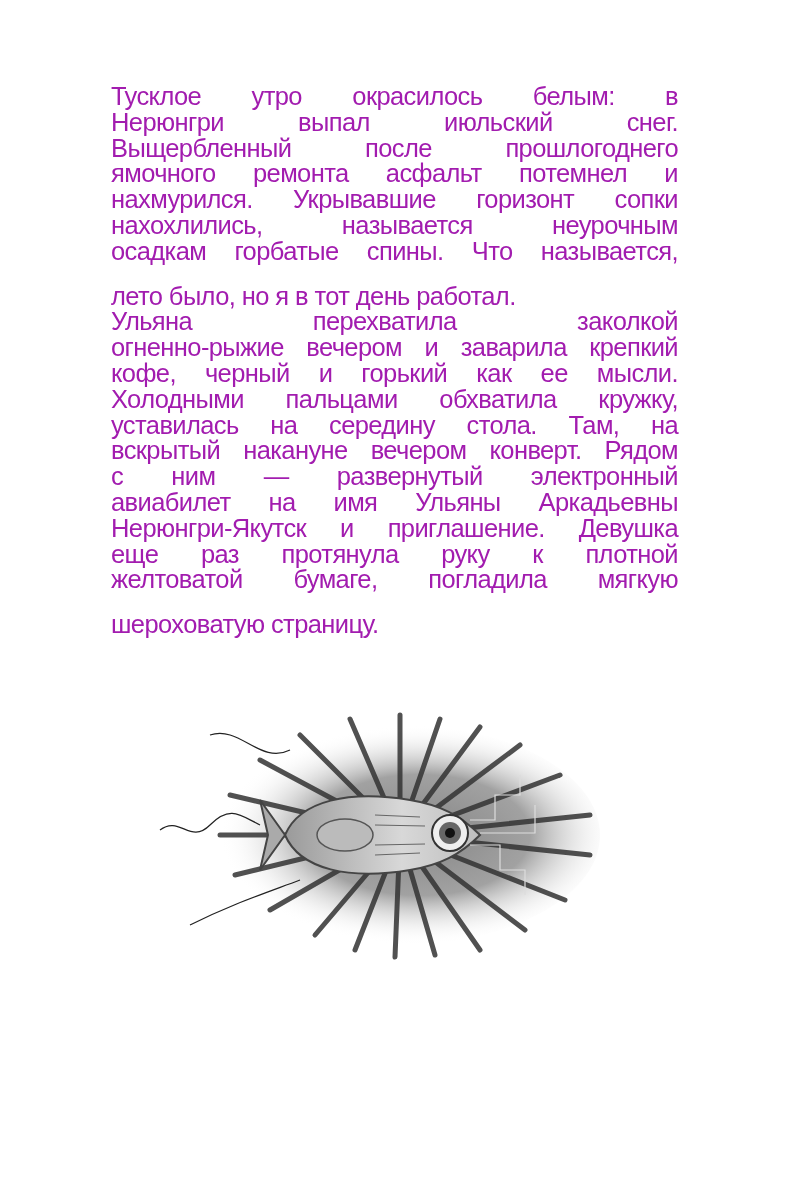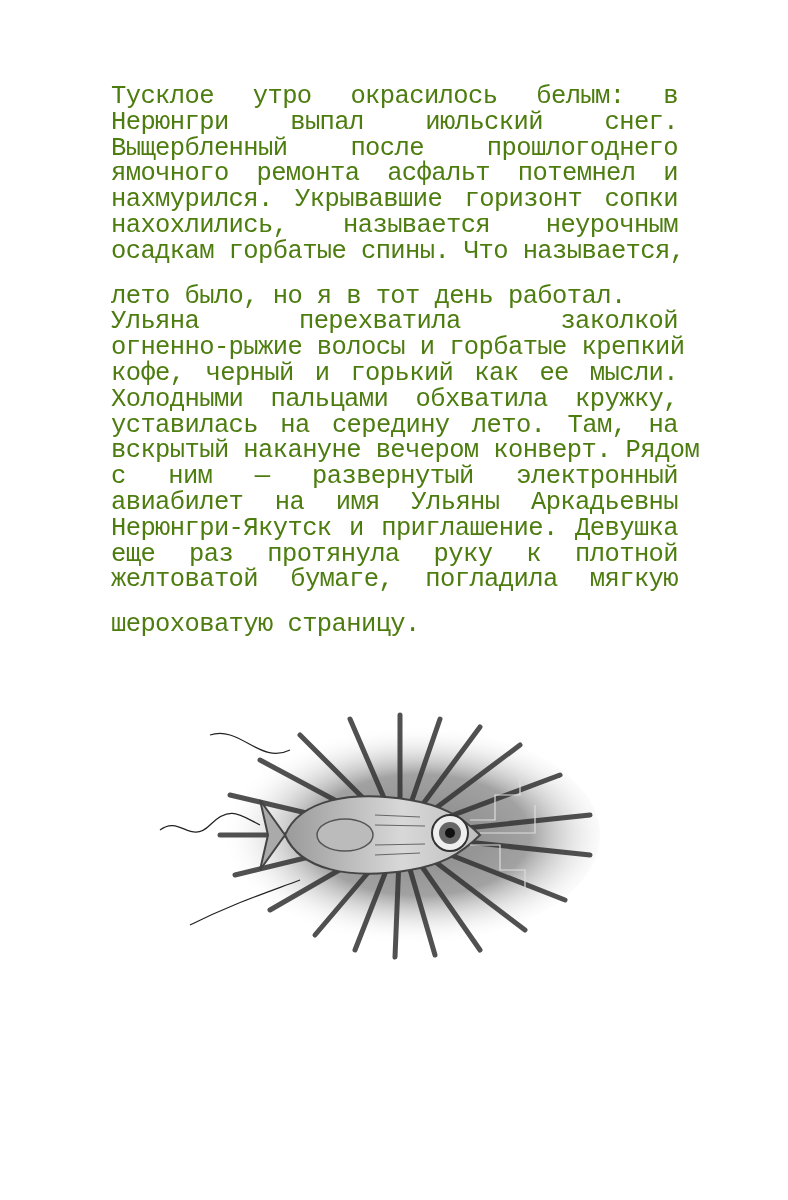--- a/index.html
+++ b/index.html
@@ -2,24 +2,24 @@
 <html><head>
   <meta charset="utf-8">
   <style>
     html, body { margin: 0; padding: 0; background: #ffffff; }
     body { width: 788px; height: 1200px; position: relative; overflow: hidden; }
     .page-text {
       position: absolute;
       left: 111px;
       top: 84px;
       width: 567px;
-      font-family: Liberation Mono, monospace;
+      font-family: Liberation Sans, sans-serif;
       font-size: 25.5px;
       line-height: 25.8px;
-      color: #4d7c0f;
+      color: #a21caf;
       letter-spacing: -0.6px;
     }
     .line { display: block; text-align: justify; text-align-last: justify; white-space: nowrap; }
     .line.last { text-align-last: left; margin-top: 19px; }
     .illustration {
       position: absolute;
       left: 150px;
       top: 705px;
       width: 460px;
       height: 265px;
@@ -34,24 +34,24 @@
     <span class="line">Нерюнгри выпал июльский снег.</span>
     <span class="line">Выщербленный после прошлогоднего</span>
     <span class="line">ямочного ремонта асфальт потемнел и</span>
     <span class="line">нахмурился. Укрывавшие горизонт сопки</span>
     <span class="line">нахохлились, называется неурочным</span>
     <span class="line">осадкам горбатые спины. Что называется,</span>
     <span class="line last">лето было, но я в тот день работал.</span>
   </div>
   <div>
     <span class="line">Ульяна перехватила заколкой</span>
-    <span class="line">огненно-рыжие волосы и горбатые крепкий</span>
+    <span class="line">огненно-рыжие вечером и заварила крепкий</span>
     <span class="line">кофе, черный и горький как ее мысли.</span>
     <span class="line">Холодными пальцами обхватила кружку,</span>
-    <span class="line">уставилась на середину лето. Там, на</span>
+    <span class="line">уставилась на середину стола. Там, на</span>
     <span class="line">вскрытый накануне вечером конверт. Рядом</span>
     <span class="line">с ним — развернутый электронный</span>
     <span class="line">авиабилет на имя Ульяны Аркадьевны</span>
     <span class="line">Нерюнгри-Якутск и приглашение. Девушка</span>
     <span class="line">еще раз протянула руку к плотной</span>
     <span class="line">желтоватой бумаге, погладила мягкую</span>
     <span class="line last">шероховатую страницу.</span>
   </div>
 </div>
 

